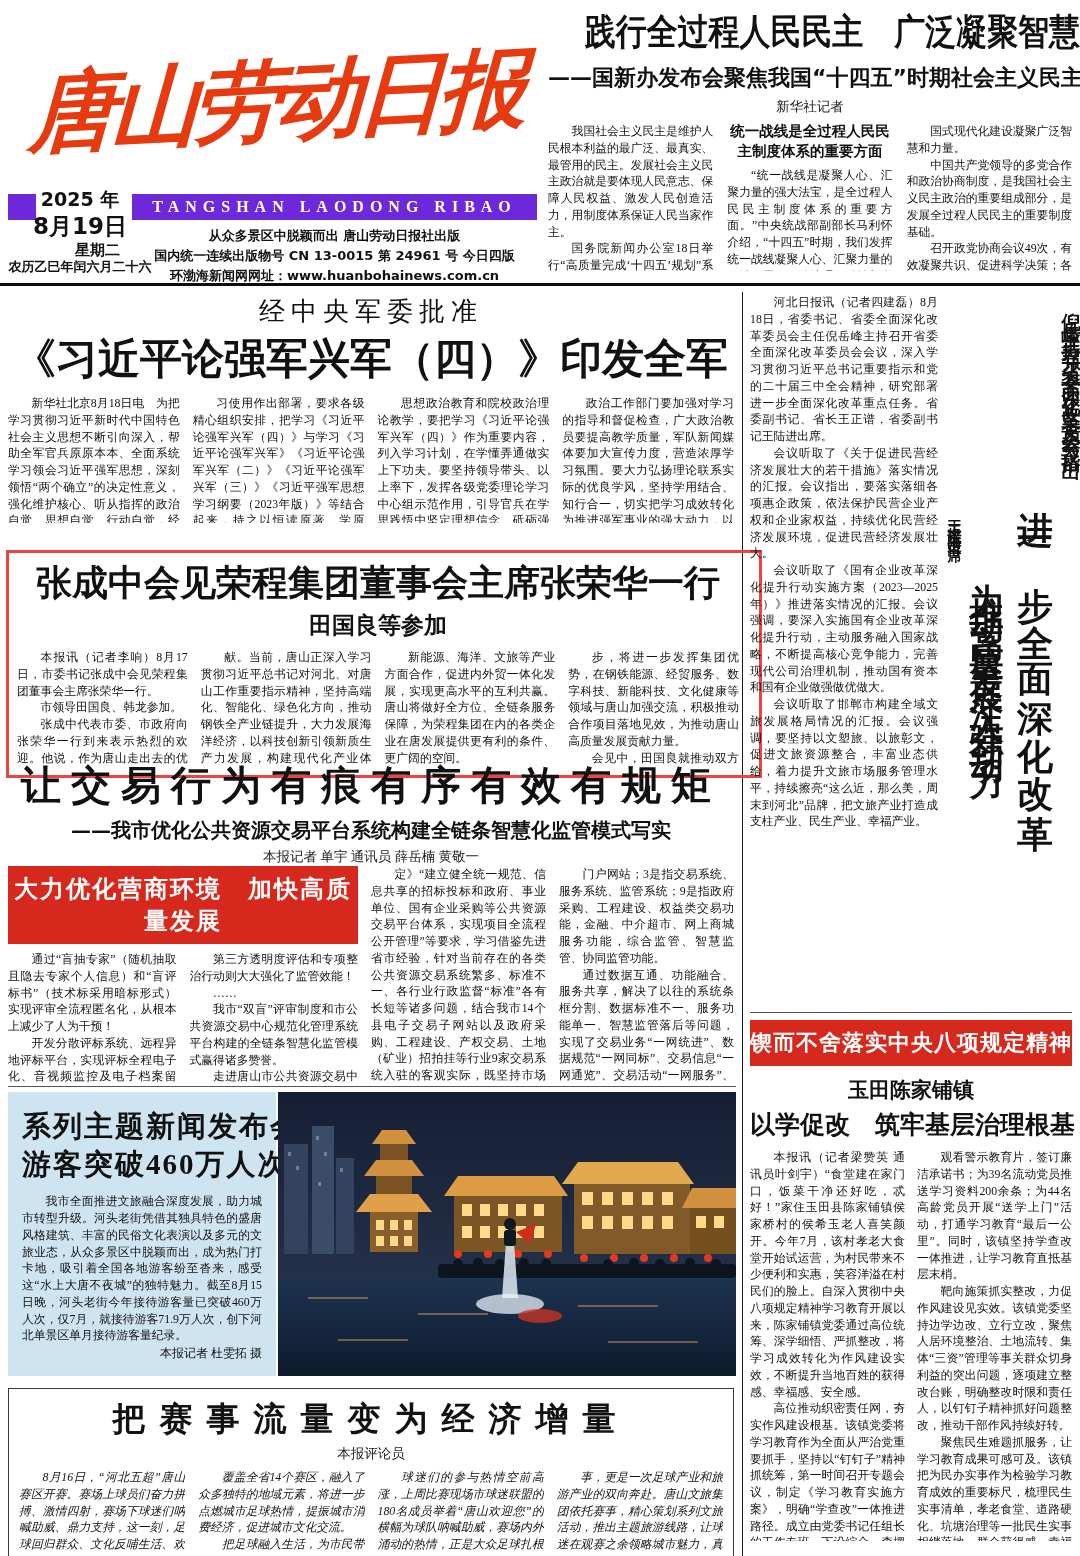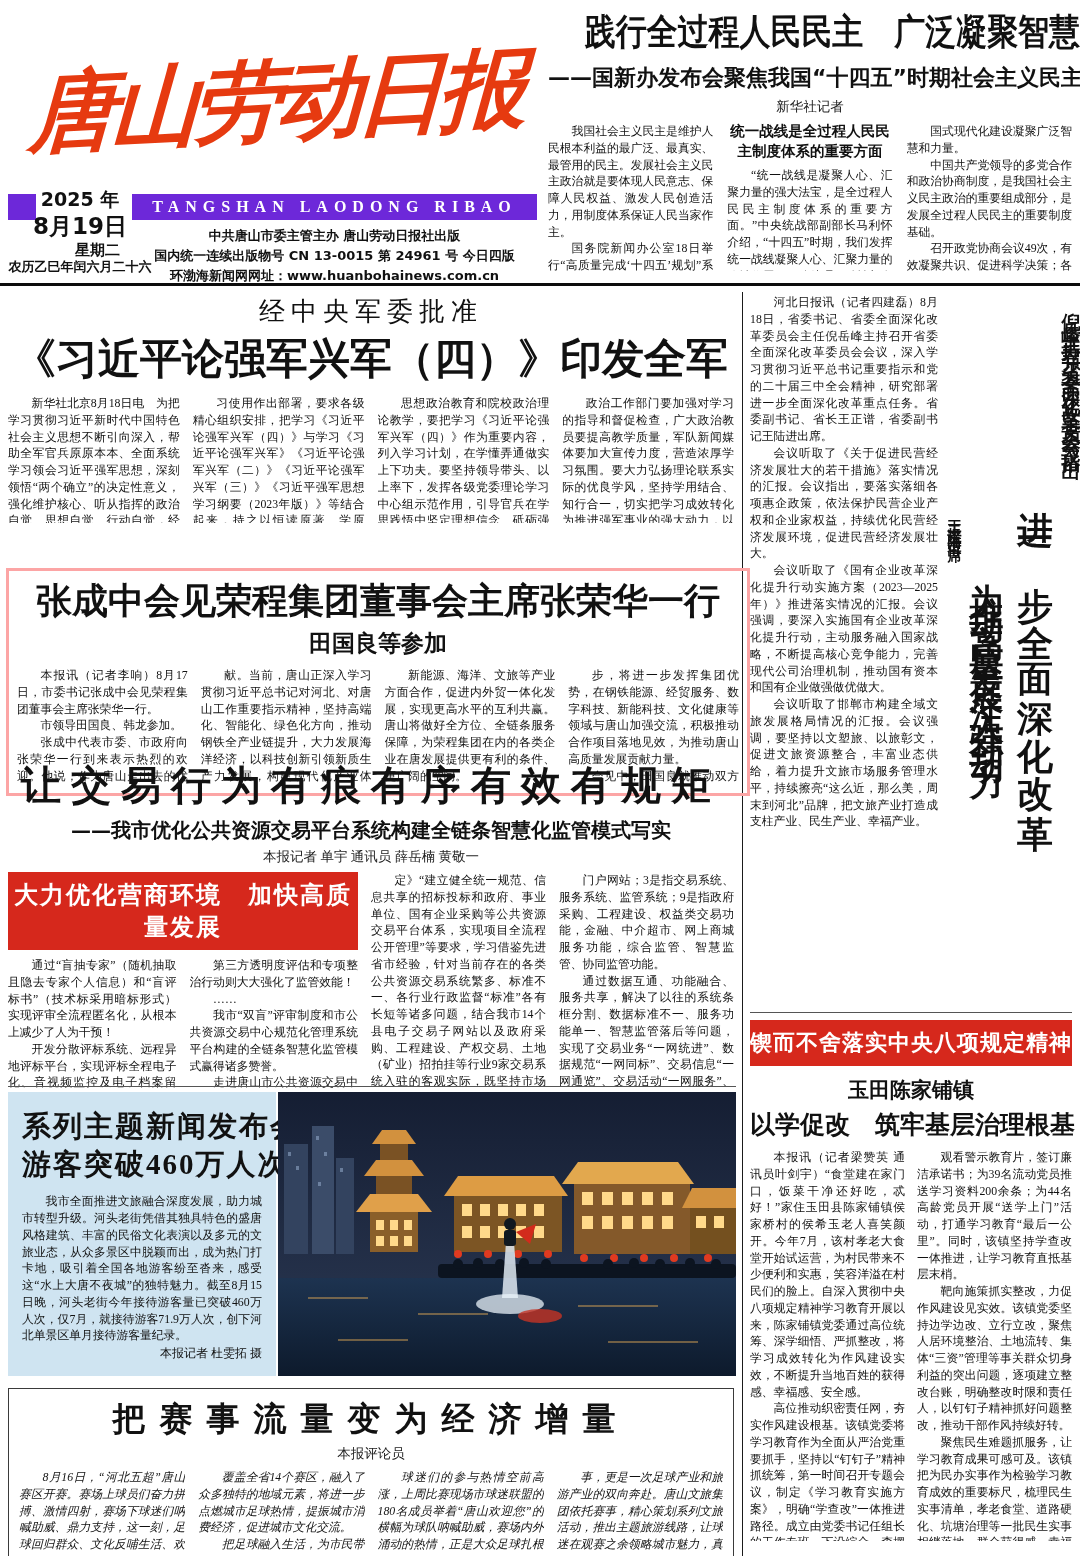--- a/index.html
+++ b/index.html
@@ -43,21 +43,21 @@
     <div class="abs date-block" style="left:0px;top:188px;width:160px;">
       <div class="sans" style="font-size:19px;font-weight:bold;">2025 年</div>
       <div class="sans" style="font-size:23px;font-weight:bold;">8月19日</div>
       <div class="sans" style="font-size:15px;font-weight:bold;padding-left:35px;">星期二</div>
       <div class="sans" style="font-size:13px;font-weight:bold;white-space:nowrap;">农历乙巳年闰六月二十六</div>
     </div>
     <div class="abs blue" style="left:132px;top:194px;width:405px;height:26px;">
       <div class="pinyin">TANGSHAN LAODONG RIBAO</div>
     </div>
     <div class="abs pub-lines" style="left:132px;top:226px;width:405px;">
-      <div>中共唐山市委主管主办  唐山劳动日报社出版</div>
+      <div>从众多景区中脱颖而出  唐山劳动日报社出版</div>
       <div>国内统一连续出版物号 CN 13-0015   第 24961 号   今日四版</div>
       <div>环渤海新闻网网址：www.huanbohainews.com.cn</div>
     </div>
   </div>
 
   <div class="abs" style="left:548px;top:8px;width:524px;height:272px;">
     <div class="hl-serif" style="font-size:36px;transform:scaleX(0.86);transform-origin:center;">践行全过程人民民主　广泛凝聚智慧力量</div>
     <div class="hl-heavy" style="font-size:22px;font-weight:bold;margin-top:6px;">——国新办发布会聚焦我国“十四五”时期社会主义民主建设成就</div>
     <div class="byline" style="margin-top:5px;">新华社记者</div>
     <div class="cols" style="gap:14px;margin-top:7px;height:148px;overflow:hidden;">
@@ -95,21 +95,21 @@
         </div>
       <div class="col body-text">
           <p>思想政治教育和院校政治理论教学，要把学习《习近平论强军兴军（四）》作为重要内容，列入学习计划，在学懂弄通做实上下功夫。要坚持领导带头、以上率下，发挥各级党委理论学习中心组示范作用，引导官兵在学思践悟中坚定理想信念、砥砺强军斗志，自觉把思想和行动统一到党中央、中央军委和习主席决策部署上来。</p>
         </div>
       <div class="col body-text">
           <p>政治工作部门要加强对学习的指导和督促检查，广大政治教员要提高教学质量，军队新闻媒体要加大宣传力度，营造浓厚学习氛围。要大力弘扬理论联系实际的优良学风，坚持学用结合、知行合一，切实把学习成效转化为推进强军事业的强大动力，以优异成绩迎接建军100周年。</p>
         </div>
     </div>
   </div>
 
-  <div class="abs" style="left:6px;top:568px;width:722px;border:3px solid #fca5a5;padding:6px 8px 8px 8px;">
+  <div class="abs" style="left:6px;top:550px;width:722px;border:3px solid #ef4444;padding:6px 20px 8px 8px;">
     <div class="hl-heavy" style="font-size:36px;">张成中会见荣程集团董事会主席张荣华一行</div>
     <div class="hl-serif" style="font-size:23px;font-weight:bold;margin-top:2px;">田国良等参加</div>
     <div class="cols" style="gap:13px;margin-top:8px;height:118px;overflow:hidden;">
       <div class="col body-text">
           <p>本报讯（记者李响）8月17日，市委书记张成中会见荣程集团董事会主席张荣华一行。</p>
           <p>市领导田国良、韩龙参加。</p>
           <p>张成中代表市委、市政府向张荣华一行到来表示热烈的欢迎。他说，作为唐山走出去的优秀企业家，张荣华主席始终不忘桑梓、回报家乡，荣程集团在唐持续扩大投资，为唐山高质量发展作出了积极贡</p>
         </div>
       <div class="col body-text">
           <p>献。当前，唐山正深入学习贯彻习近平总书记对河北、对唐山工作重要指示精神，坚持高端化、智能化、绿色化方向，推动钢铁全产业链提升，大力发展海洋经济，以科技创新引领新质生产力发展，构建现代化产业体系，不断加快“三个努力建成”“三个走在前列”步伐。在推动高质量发展进程中，双方合作前景广阔。希望荣程集团继续与唐山携手同行，深化在钢铁、</p>
@@ -122,21 +122,21 @@
           <p>步，将进一步发挥集团优势，在钢铁能源、经贸服务、数字科技、新能科技、文化健康等领域与唐山加强交流，积极推动合作项目落地见效，为推动唐山高质量发展贡献力量。</p>
           <p>会见中，田国良就推动双方合作讲了具体意见。</p>
         </div>
     </div>
   </div>
 
   <div class="abs" style="left:8px;top:758px;width:726px;">
     <div class="hl-serif" style="font-size:40px;letter-spacing:10px;">让交易行为有痕有序有效有规矩</div>
     <div class="hl-heavy" style="font-size:20px;font-weight:bold;margin-top:4px;">——我市优化公共资源交易平台系统构建全链条智慧化监管模式写实</div>
     <div class="byline" style="margin-top:4px;">本报记者 单宇  通讯员 薛岳楠 黄敬一</div>
-    <div class="cols" style="gap:13px;margin-top:6px;height:218px;overflow:hidden;">
+    <div class="cols" style="gap:13px;margin-top:0;height:218px;overflow:hidden;">
       <div style="flex:2;min-width:0;">
         <div class="red-banner" style="font-size:24px;letter-spacing:2px;padding:7px 0;margin-bottom:7px;">大力优化营商环境　加快高质量发展</div>
         <div class="cols" style="gap:13px;">
           <div class="col body-text">
               <p>通过“盲抽专家”（随机抽取且隐去专家个人信息）和“盲评标书”（技术标采用暗标形式）实现评审全流程匿名化，从根本上减少了人为干预！</p>
               <p>开发分散评标系统、远程异地评标平台，实现评标全程电子化、音视频监控及电子档案留存，确保过程可追溯！</p>
             </div>
           <div class="col body-text">
               <p>第三方透明度评估和专项整治行动则大大强化了监管效能！</p>
               <p>……</p>

